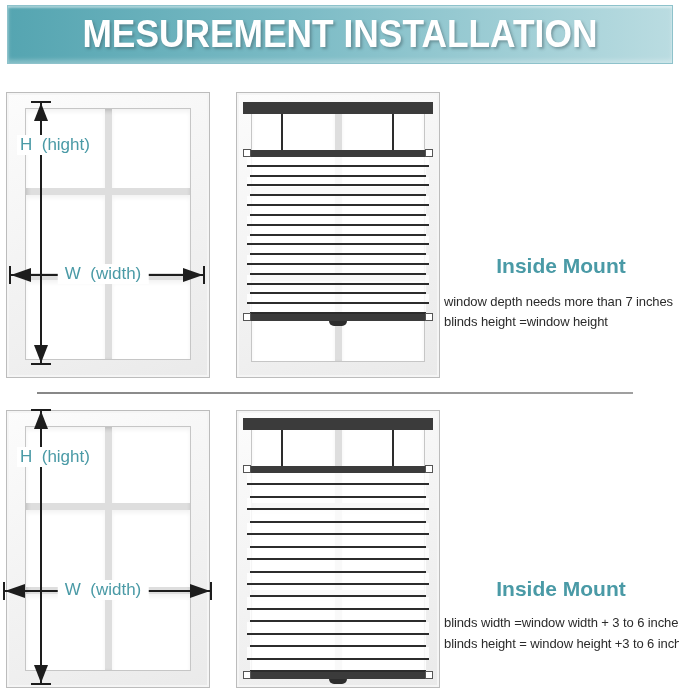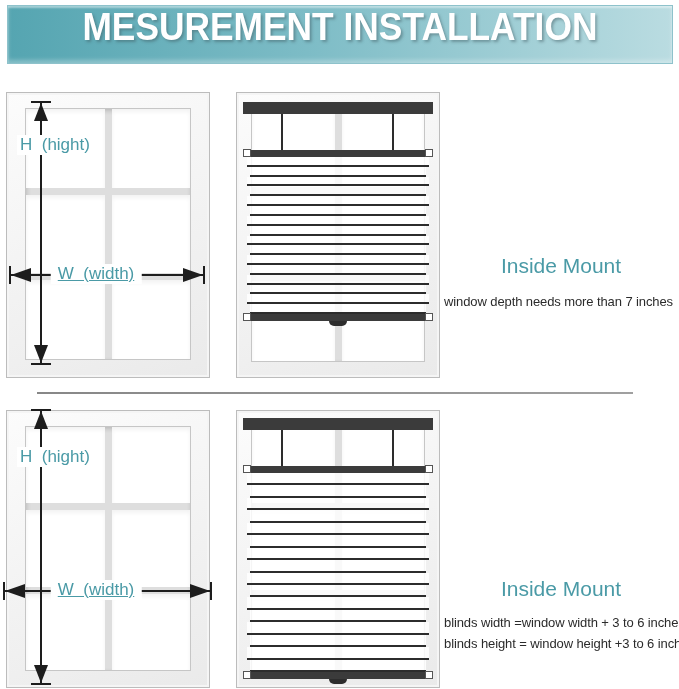--- a/index.html
+++ b/index.html
@@ -4,21 +4,21 @@
 <style>
   html,body{margin:0;padding:0;background:#fff;}
   .stage{position:relative;width:679px;height:689px;background:#fff;overflow:hidden;
          font-family:"Liberation Sans",sans-serif;}
 
   
   .banner{position:absolute;left:7px;top:5px;width:664px;height:57px;
           background:linear-gradient(90deg,#55a5b1 0%,#7dbcc6 45%,#badce1 100%);
           border:1px solid #8ec2cb;
           box-shadow:inset 0 2px 2px rgba(255,255,255,.45), inset 0 -3px 4px rgba(255,255,255,.30);
-          display:flex;align-items:flex-start;justify-content:center;}
+          display:flex;align-items:center;justify-content:center;}
   .banner-title{font-size:38px;font-weight:bold;color:#ffffff;white-space:nowrap;
           transform:scaleX(.93);letter-spacing:0;
           text-shadow:2px 2px 3px rgba(60,85,90,.45);}
 
   
   .window{position:absolute;background:linear-gradient(155deg,#fcfcfc,#eaeaea);
           border:1px solid #bcbcbc;box-shadow:inset 0 0 0 2px #f5f5f5;}
   .opening{position:absolute;background:#dedede;border:1px solid #c6c6c6;
           box-shadow:inset 1px 2px 4px rgba(0,0,0,.16);
           display:grid;grid-template-columns:1fr 1fr;grid-template-rows:1fr 1fr 1fr;gap:7px;}
@@ -52,21 +52,21 @@
   .h-cap{position:absolute;top:0;width:2px;height:18px;background:#1d1d1d;}
   .cap-l{left:0;} .cap-r{right:0;}
   .ah-left{position:absolute;left:2px;top:2px;width:0;height:0;
          border:7px solid transparent;border-left:0;border-right:20px solid #1d1d1d;}
   .ah-right{position:absolute;right:2px;top:2px;width:0;height:0;
          border:7px solid transparent;border-right:0;border-left:20px solid #1d1d1d;}
 
   .mlabel{position:absolute;color:#4a9aa6;font-size:17px;white-space:pre;background:#ffffff;}
   .lab-h{left:10px;padding:0 3px;}
   .w1 .lab-h{top:42px;} .w2 .lab-h{top:36px;}
-  .lab-w{left:89px;transform:translateX(-50%);padding:0 7px;text-decoration:underline;}
+  .lab-w{left:96px;transform:translateX(-50%);padding:0 7px;}
   .w1 .lab-w{top:171px;} .w2 .lab-w{top:169px;}
 
   
   .headrail{position:absolute;left:6px;right:6px;height:12px;background:#3b3b3b;}
   .b1 .headrail{top:9px;} .b2 .headrail{top:7px;}
   .cord{position:absolute;width:2px;background:#2d2d2d;}
   .b1 .cord{top:21px;height:37px;} .b2 .cord{top:19px;height:37px;}
   .cord.c1{left:44px;} .cord.c2{left:155px;}
   .shade{position:absolute;left:8px;right:8px;}
   .b1 .shade{top:57px;} .b2 .shade{top:55px;}
@@ -77,21 +77,21 @@
   .pleats{display:flex;flex-direction:column;margin:0 2px;}
   .b1 .pleats{height:157px;} .b2 .pleats{height:199px;}
   .pleats i{display:block;flex:1;border-bottom:2px solid #2c2c2c;background:rgba(255,255,255,.82);}
   .pleats i:nth-child(even){margin:0 3px;}
   .handle{position:absolute;left:50%;transform:translateX(-50%);top:7px;
           width:18px;height:5px;background:#2d2d2d;border-radius:0 0 5px 5px;}
 
   
   .info{position:absolute;left:444px;width:234px;}
   .info1{top:253px;} .info2{top:576px;}
-  .info-title{font-size:21px;font-weight:normal;color:#4a9aa6;text-align:center;
+  .info-title{font-size:21px;font-weight:bold;color:#4a9aa6;text-align:center;
           line-height:26px;margin-bottom:13px;}
   .info2 .info-title{margin-bottom:10px;}
   .info-line{font-size:13px;color:#2b2b2b;line-height:20px;letter-spacing:-.1px;white-space:nowrap;}
   .info2 .info-line{line-height:21px;}
 
   .divider{position:absolute;left:37px;top:392px;width:596px;height:2px;
           background:linear-gradient(90deg,#878787,#a0a0a0);}
 </style>
 </head>
 <body>
@@ -168,20 +168,21 @@
         <span class="tab tl"></span>
         <span class="tab tr"></span>
         <span class="handle"></span>
       </div>
     </div>
   </div>
 
   <div class="info info1">
     <div class="info-title">Inside Mount</div>
     <div class="info-line">window depth needs more than 7 inches</div>
+    <div class="info-line">blinds height =window height</div>
   </div>
 
   <div class="divider"></div>
 
   <div class="window w2">
     <div class="opening">
       <div class="pane"></div>
       <div class="pane"></div>
       <div class="pane"></div>
       <div class="pane"></div>

